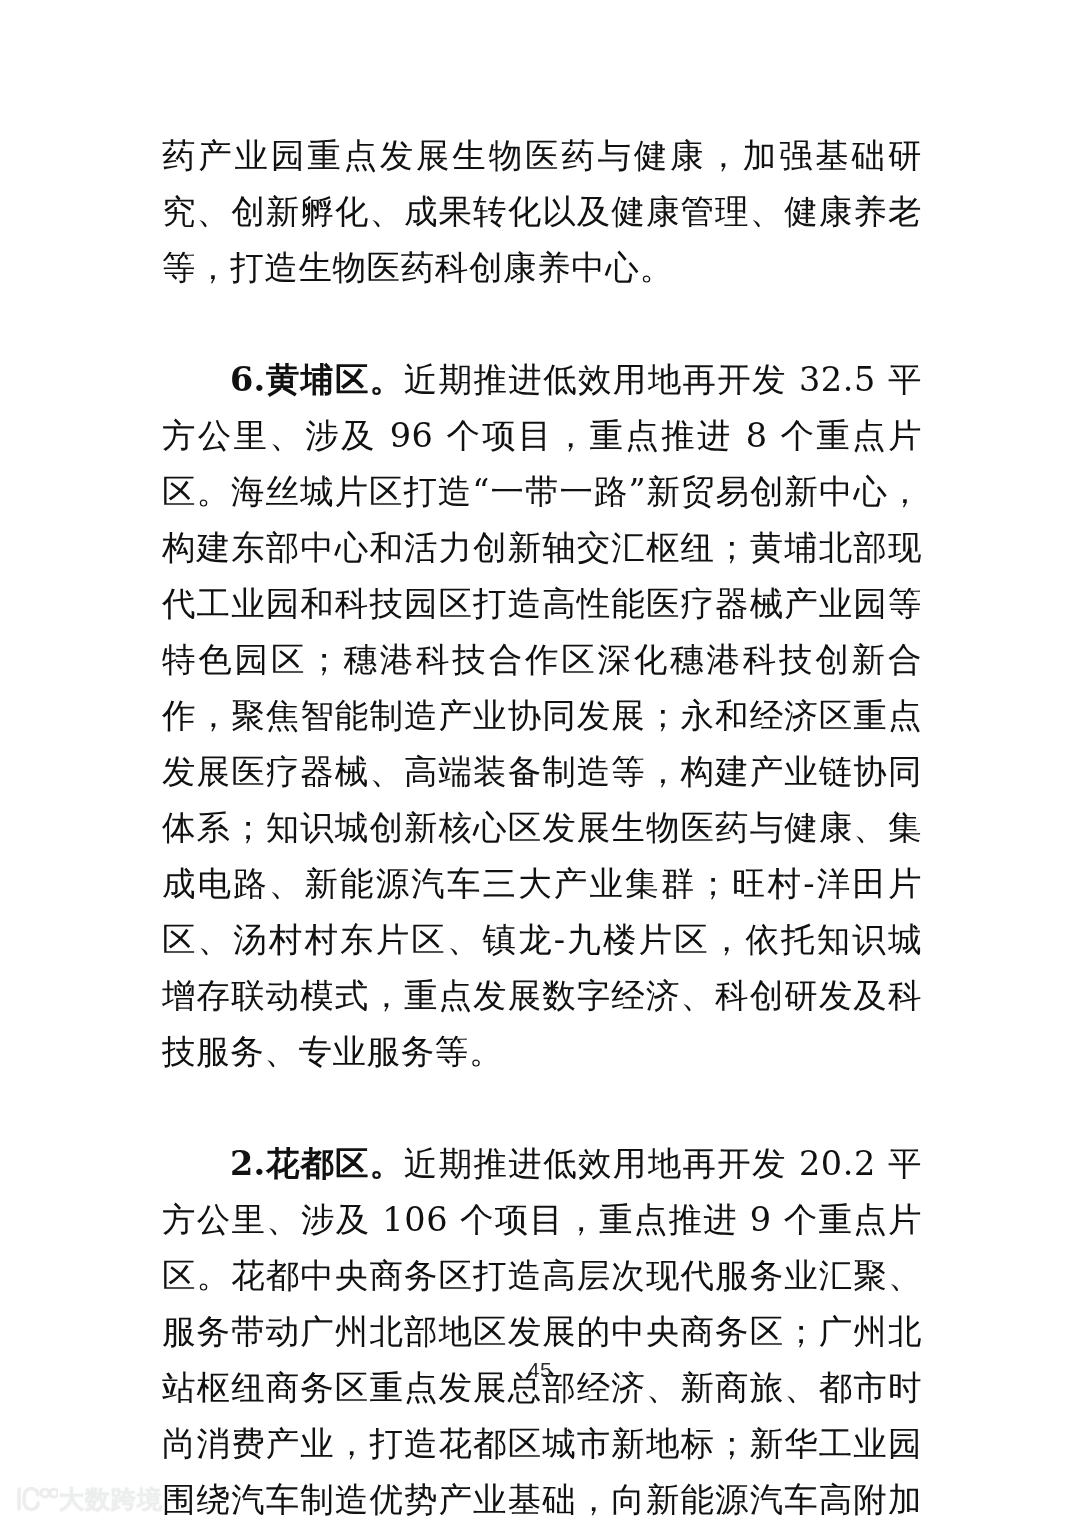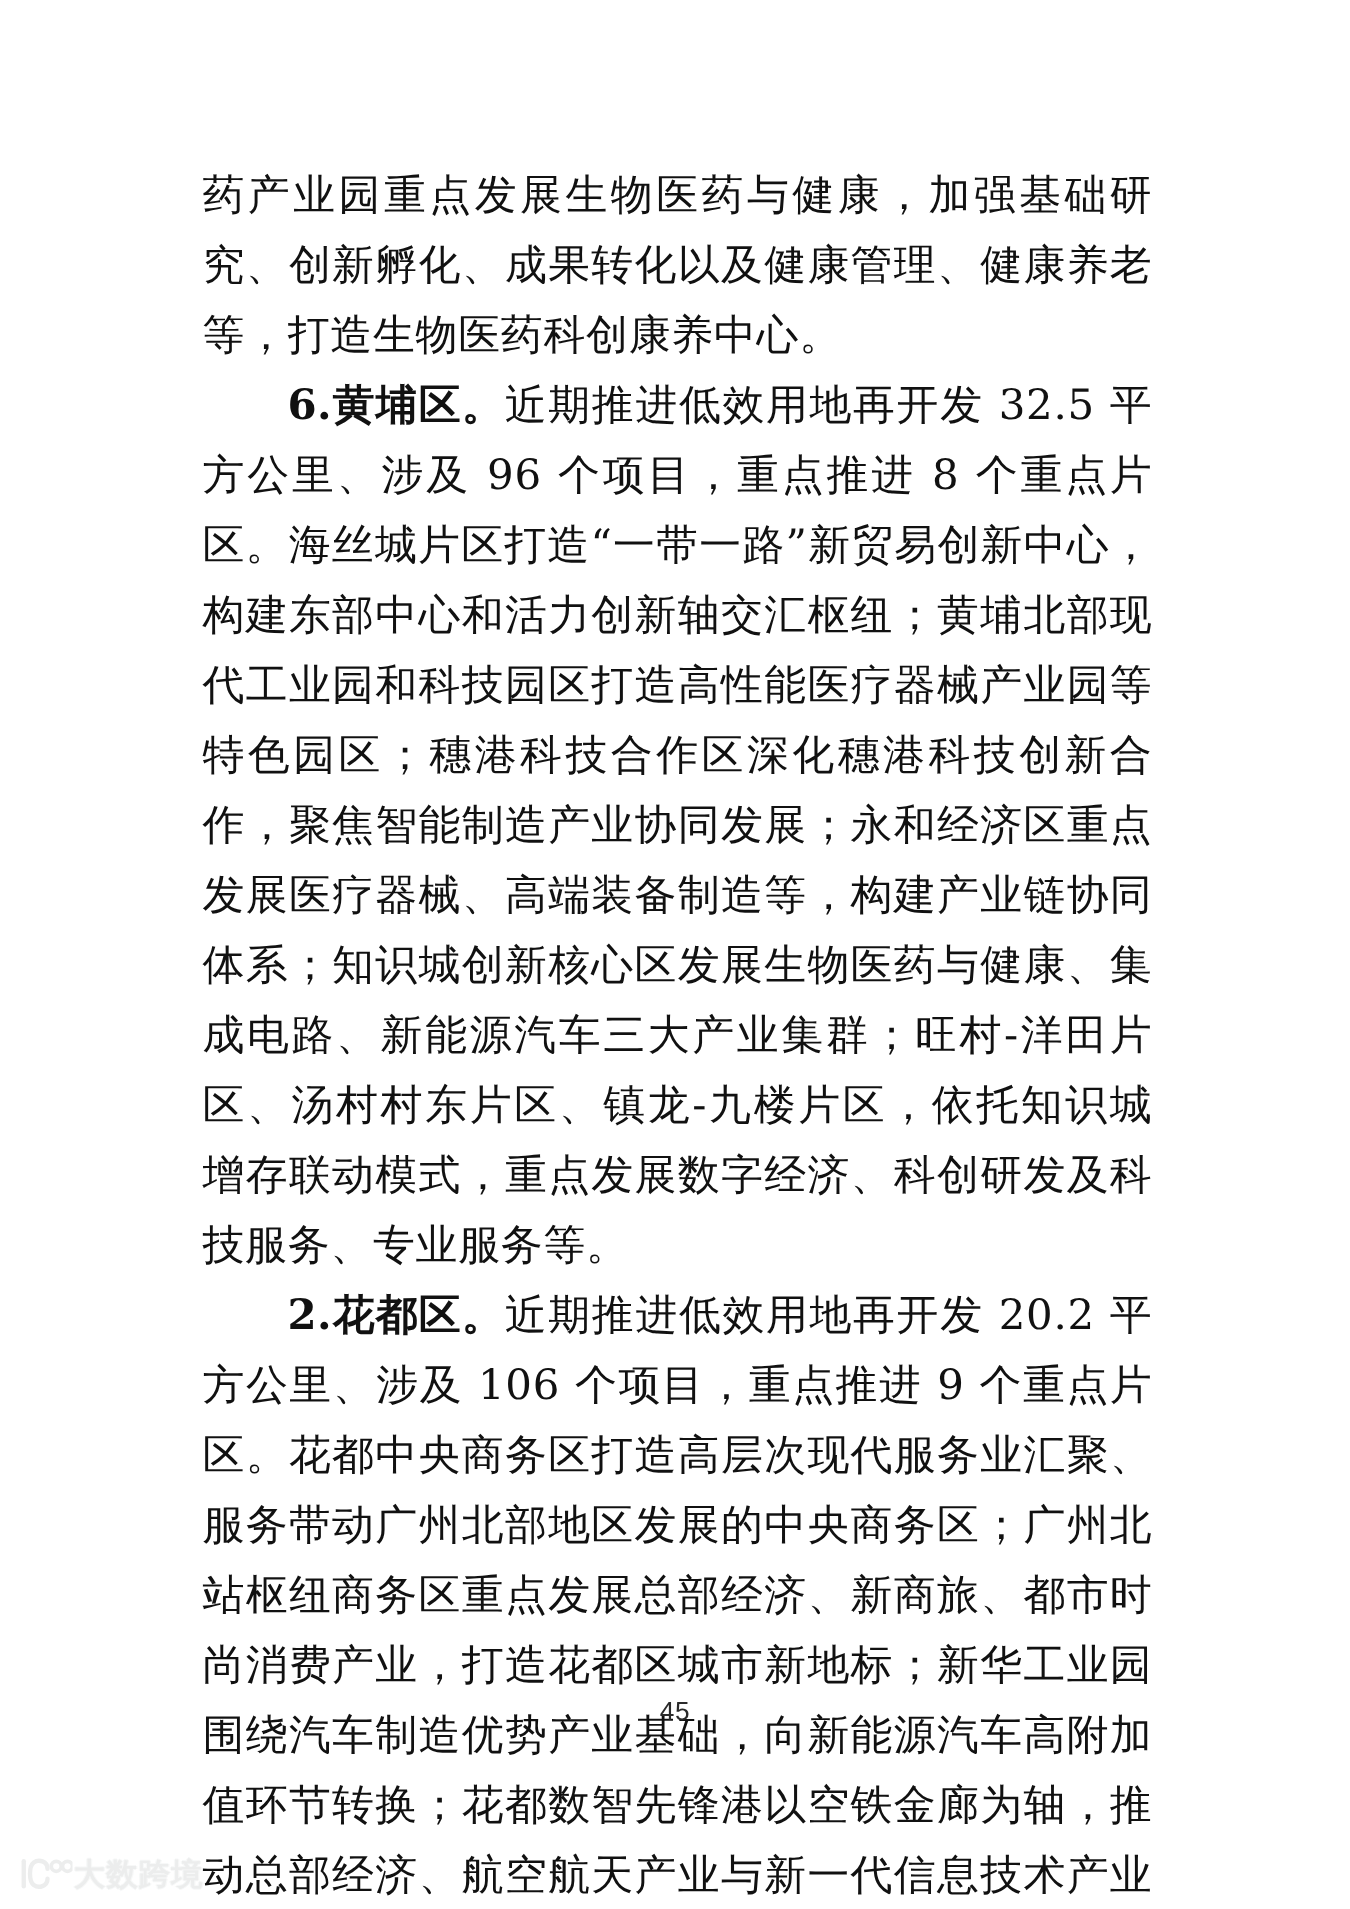--- a/index.html
+++ b/index.html
@@ -40,20 +40,21 @@
     letter-spacing: 0.6px;
     text-indent: 0;
     -webkit-font-smoothing: none;
   }
 
   .para.indented {
     text-indent: 68px;
   }
 
   .para + .para {
+    margin-top: 56px;
   }
 
   .lead {
     font-weight: bold;
     letter-spacing: 0.2px;
   }
 
   
   .page-number {
     position: absolute;

